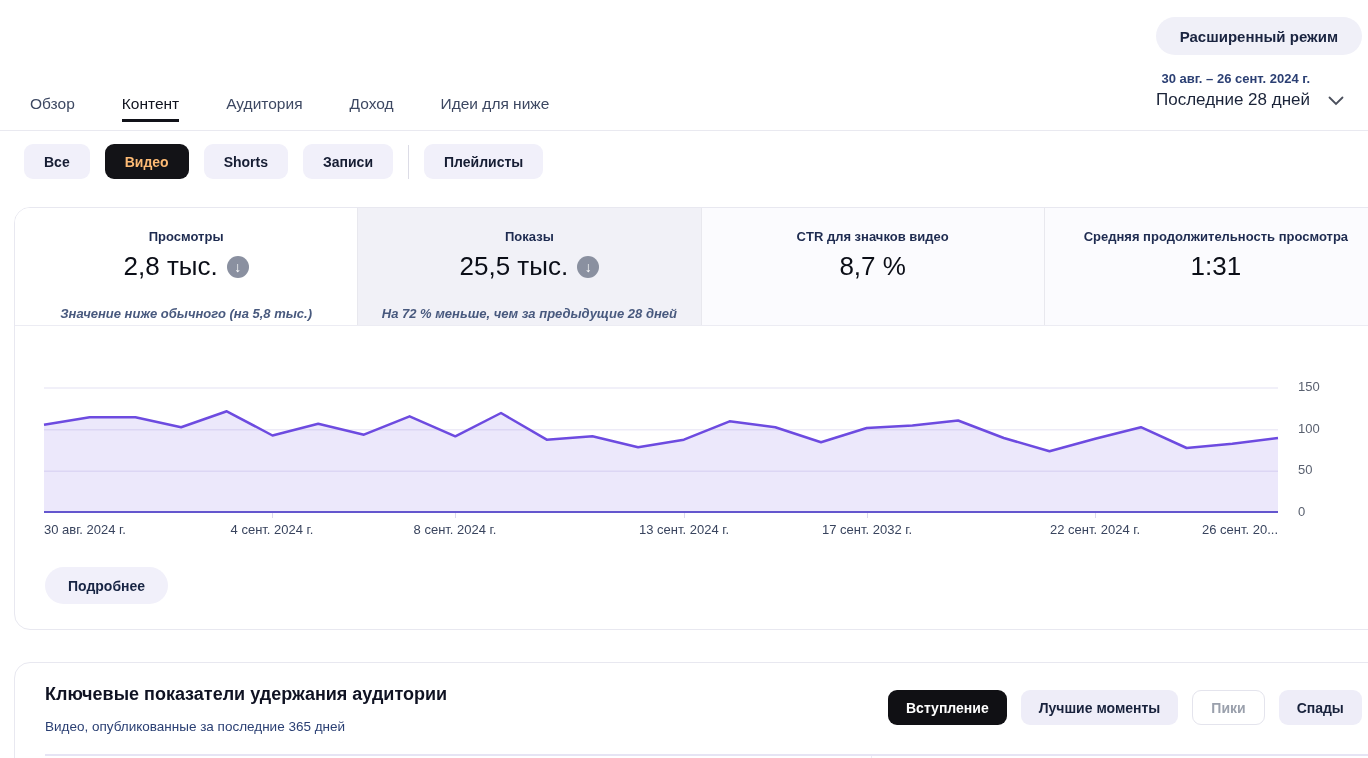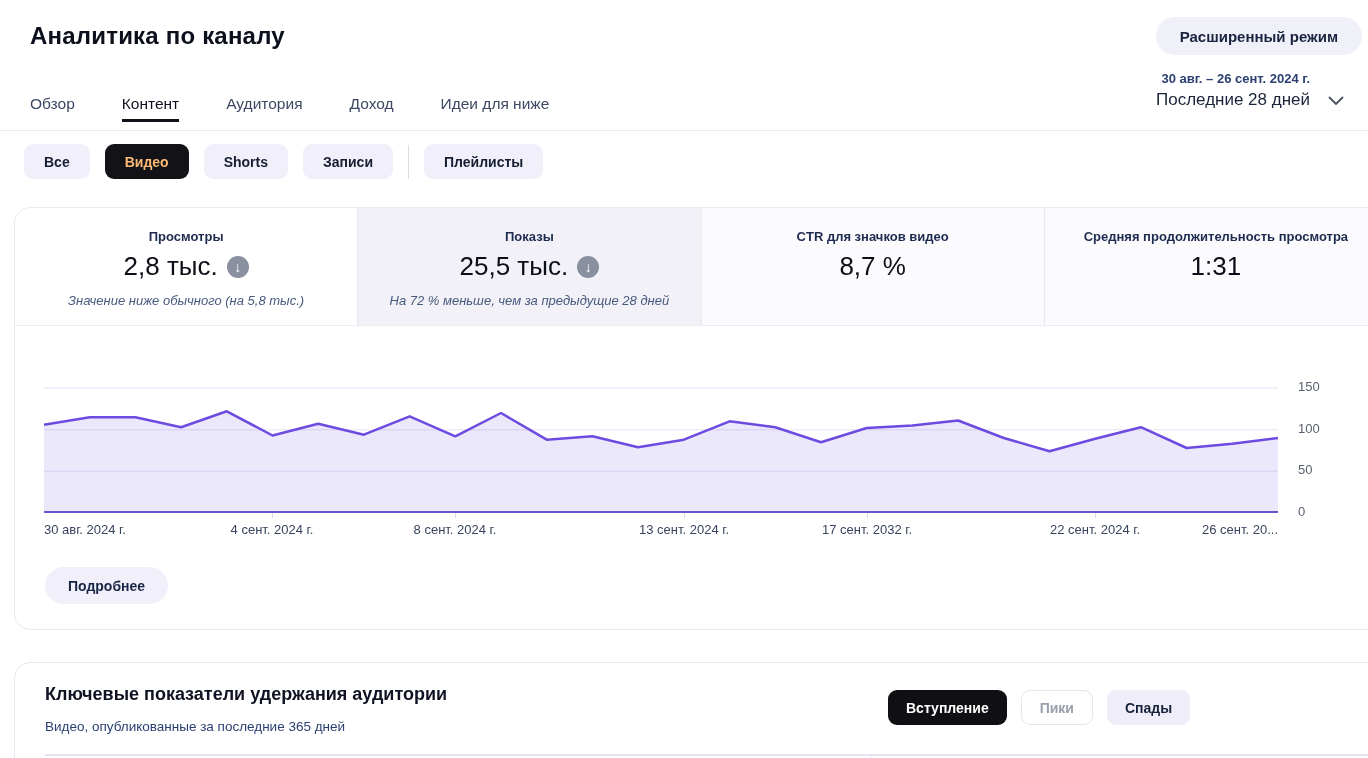--- a/index.html
+++ b/index.html
@@ -32,21 +32,21 @@
                border:1px solid #e8e8f0; border-radius:16px; overflow:hidden; }
   .metric-row { display:flex; height:118px; border-bottom:1px solid #ececf3; }
   .metric-card { flex:1; text-align:center; padding-top:21px; border-right:1px solid #e8e8ee; background:#fbfbfe; cursor:pointer; }
   .metric-card:first-child { background:#fff; }
   .metric-card.selected { background:#f1f1f7; }
   .metric-card:last-child { border-right:none; }
   .metric-label { font-size:13px; font-weight:600; color:#1e2b50; }
   .metric-value-row { margin-top:7px; font-size:26px; color:#0b0e17; display:flex; align-items:center; justify-content:center; gap:9px; }
   .down-badge { width:22px; height:22px; border-radius:50%; background:#8a90a0; color:#fff; font-size:14px; font-weight:700;
                 display:flex; align-items:center; justify-content:center; line-height:1; }
-  .metric-note { margin-top:11px; font-size:13px; font-style:italic; color:#48597e; }
+  .metric-note { margin-top:24px; font-size:13px; font-style:italic; color:#48597e;font-weight:bold; }
 
   
   .plot { position:absolute; left:29px; top:173px; width:1234px; height:132px; }
   .plot svg { overflow:visible; display:block; }
   .y-label { position:absolute; left:1283px; width:40px; font-size:13px; color:#5a6170; }
   .x-label { position:absolute; top:314px; font-size:13px; color:#39445e; white-space:nowrap; }
   .x-tick { position:absolute; top:305px; width:1px; height:5px; background:#dcd9ee; }
   .details-btn { position:absolute; left:30px; top:359px; height:37px; padding:0 23px; border-radius:19px; border:none;
                  background:#f1f0fa; font-family:inherit; font-size:14px; font-weight:600; color:#182544; cursor:pointer; }
 
@@ -61,21 +61,20 @@
   .seg-btn.selected { background:#101014; color:#fff; }
   .seg-btn.disabled { background:#fff; border:1px solid #e4e4ed; color:#9aa0ac; cursor:default; }
   .table-divider { position:absolute; left:30px; right:0; top:91px; height:2px; background:#e6e4f4; }
   .col-divider { position:absolute; left:856px; top:93px; width:1px; height:6px; background:#eceaf6; }
 </style>
 </head>
 <body>
 
 <div id="app">
 
-  <div class="page-title">Аналитика по каналу</div>
   <button class="adv-btn">Расширенный режим</button>
 
   <div class="date-block">
     <div class="date-range">30 авг. – 26 сент. 2024 г.</div>
     <div class="date-period">Последние 28 дней</div>
   </div>
   <span class="chevron">
     <svg width="16" height="10" viewBox="0 0 16 10">
         <path d="M1.5 1.5 L8 8 L14.5 1.5" fill="none" stroke="#4a4f5c" stroke-width="1.8" stroke-linecap="round"></path>
       </svg>
@@ -164,20 +163,21 @@
     <div class="x-label" style="left:1263px; transform:translateX(-100%)">26 сент. 20...</div>
 
     <button class="details-btn">Подробнее</button>
   </div>
 
   <div class="bottom-card">
     <div class="section-title">Ключевые показатели удержания аудитории</div>
     <div class="section-subtitle">Видео, опубликованные за последние 365 дней</div>
     <div class="seg-row">
       <button class="seg-btn selected">Вступление</button>
+      <button class="seg-btn">Лучшие моменты</button>
       <button class="seg-btn disabled">Пики</button>
       <button class="seg-btn">Спады</button>
     </div>
     <div class="table-divider"></div>
     <div class="col-divider"></div>
   </div>
 
 </div>
 
 </body></html>

